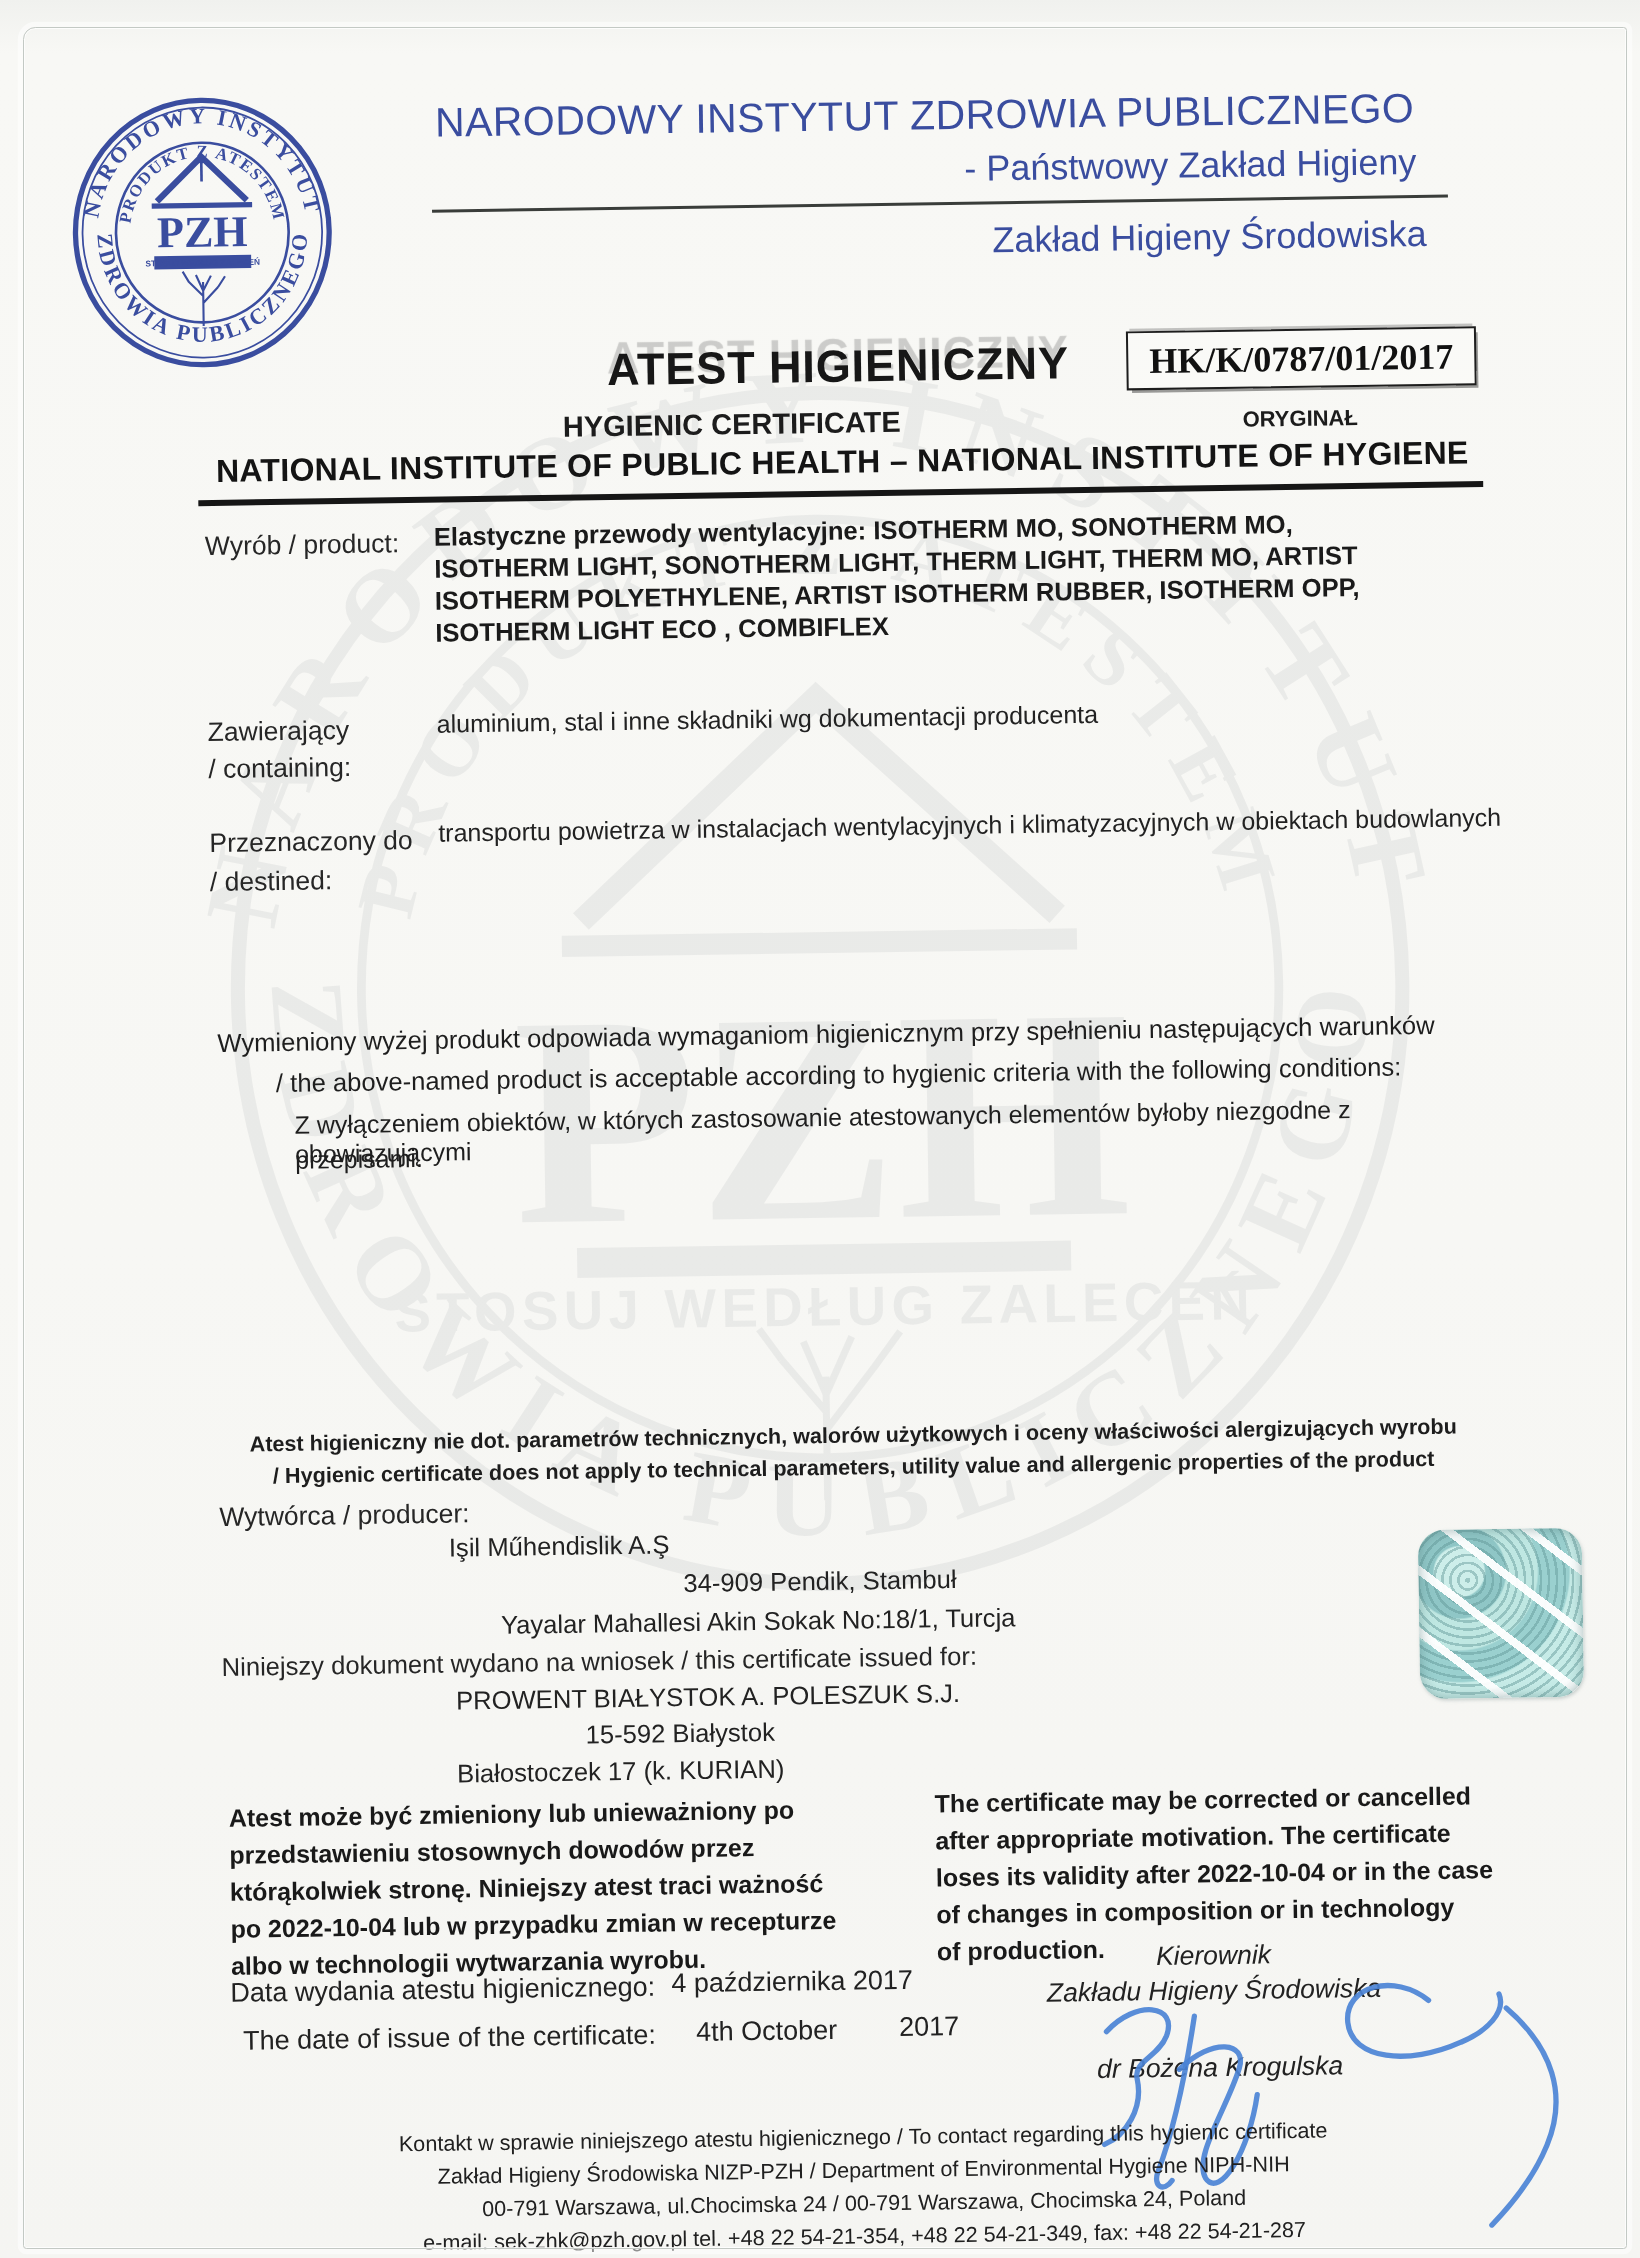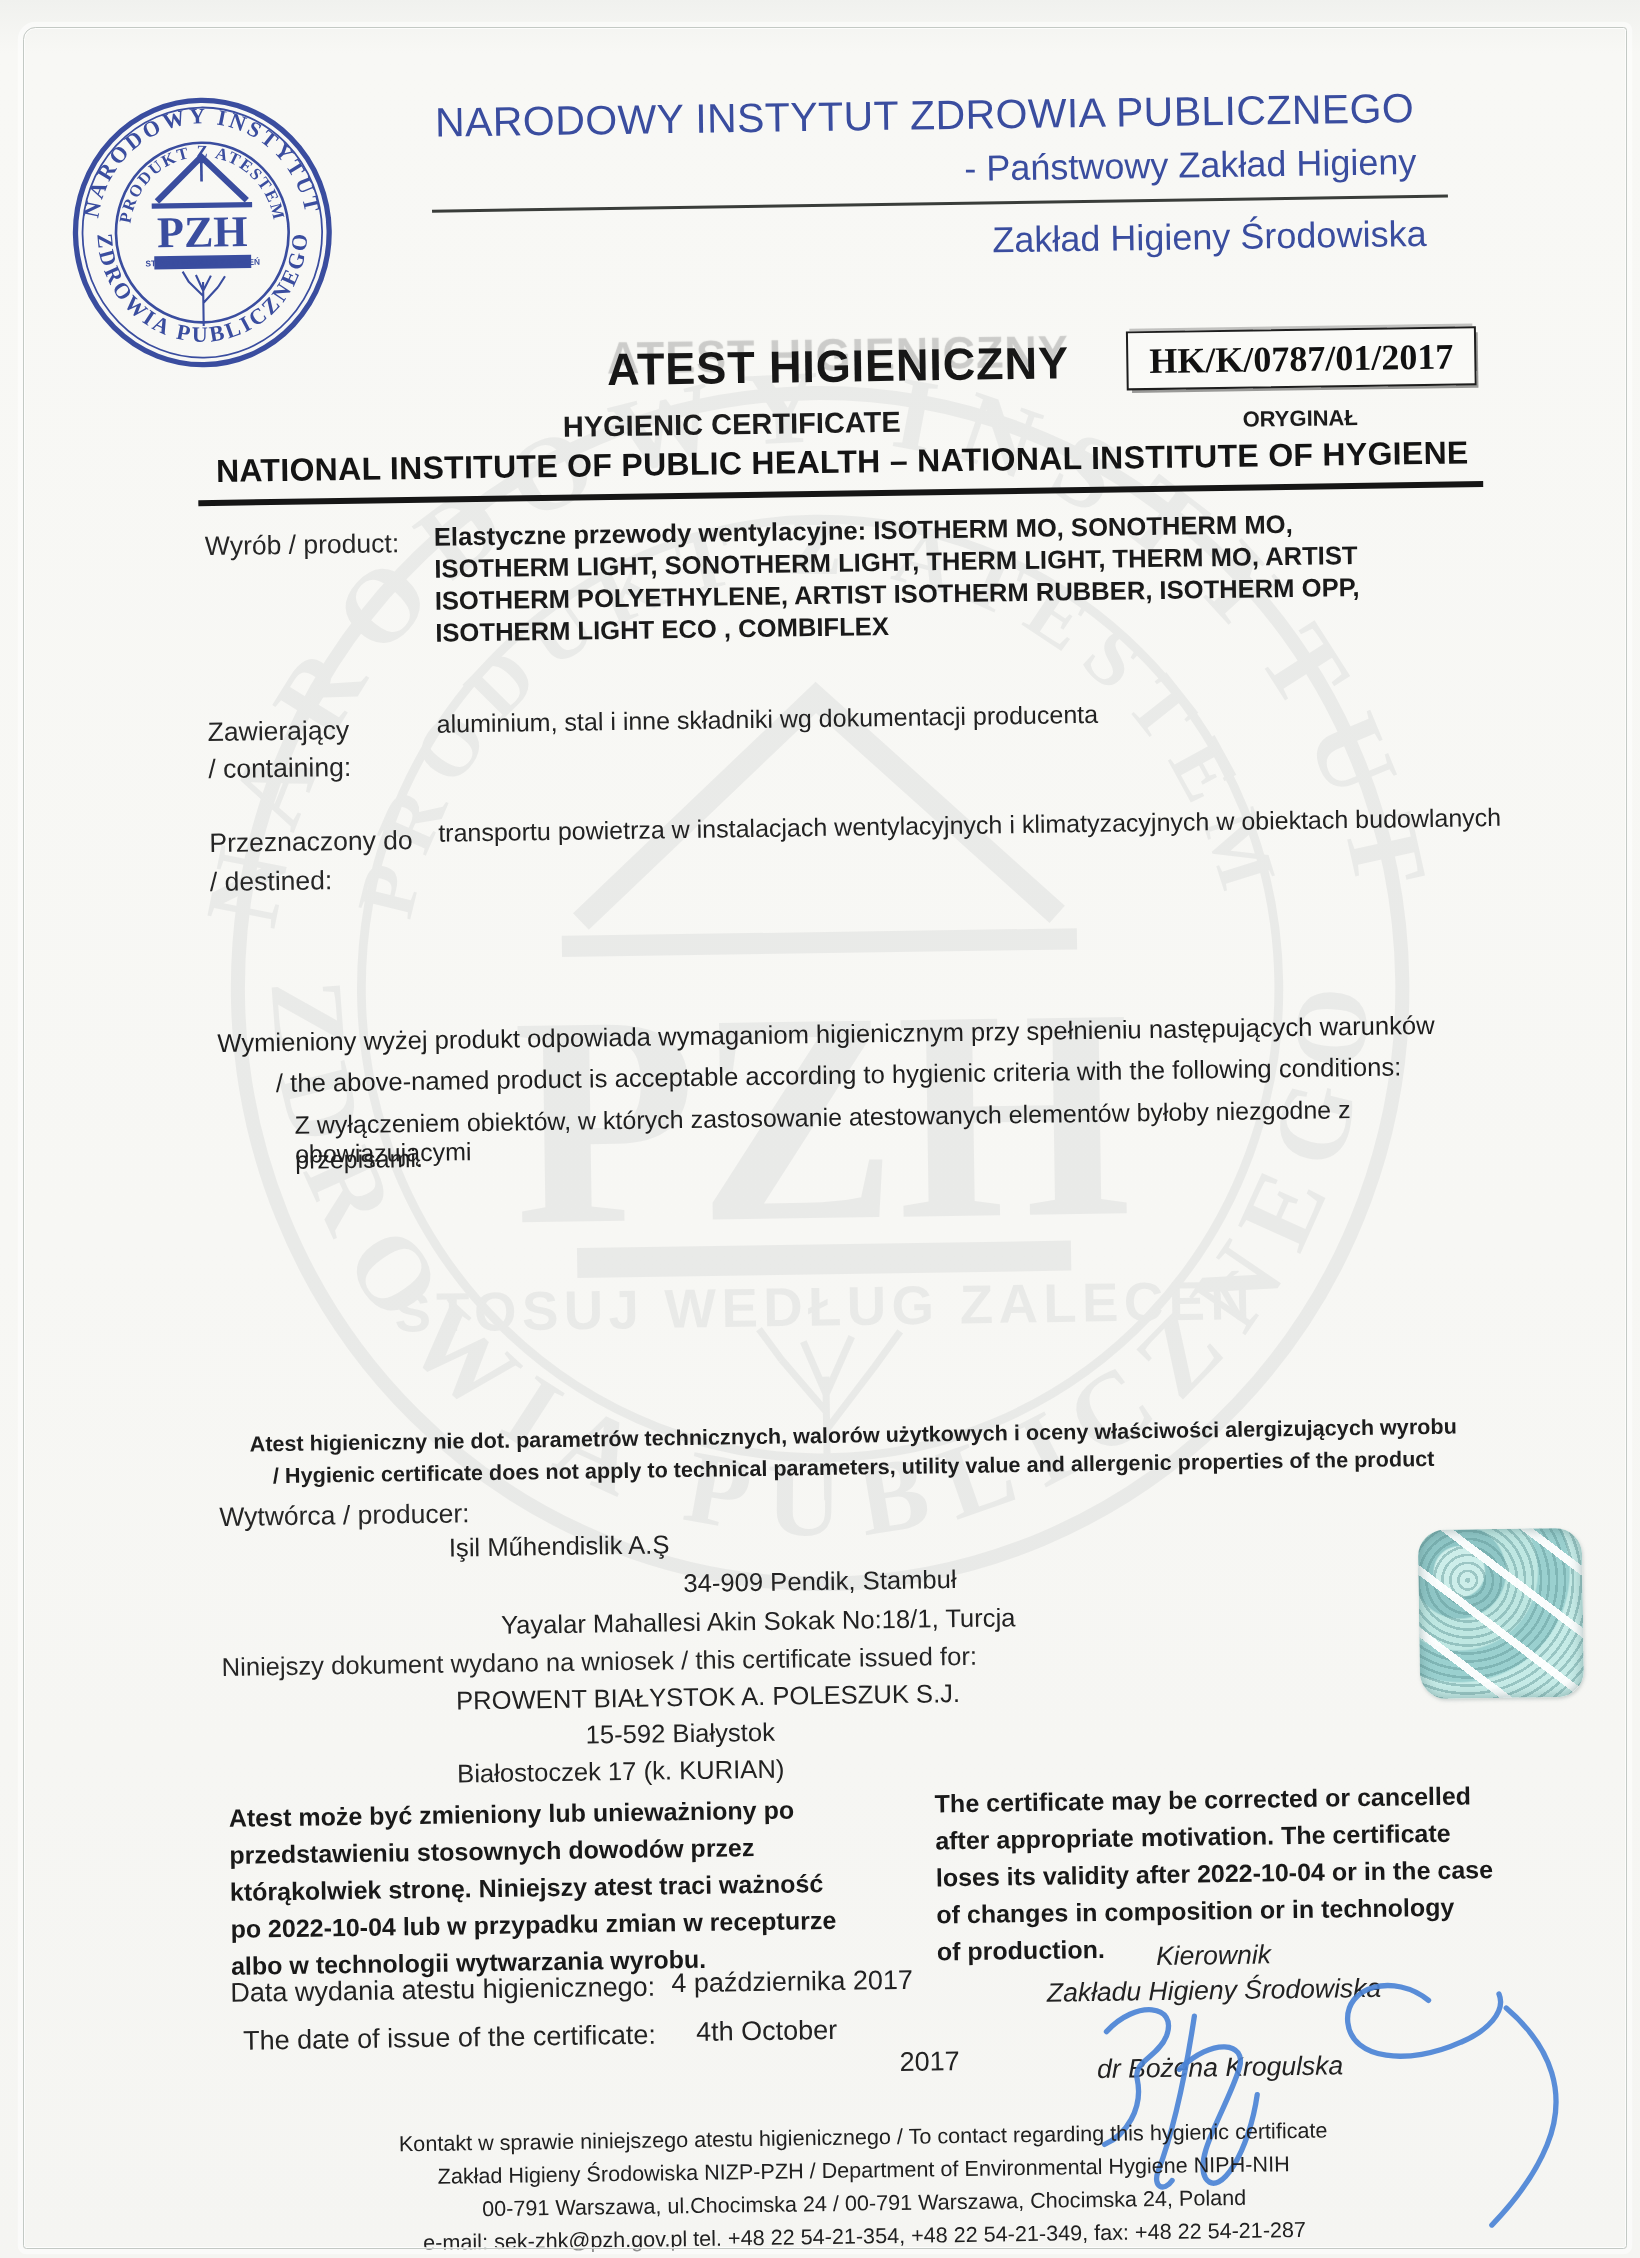--- a/index.html
+++ b/index.html
@@ -95,21 +95,21 @@
   .val-pl{position:absolute;left:217px;top:1791px;width:706px;
         font-size:25px;font-weight:bold;line-height:37px;color:#191919;}
   .val-en{position:absolute;left:923px;top:1787px;width:582px;
         font-size:25px;font-weight:bold;line-height:37px;color:#191919;}
 
   
   .date-lbl-pl{position:absolute;left:216px;top:1969px;font-size:27px;color:#222;}
   .date-val-pl{position:absolute;left:657px;top:1966px;font-size:27px;color:#222;}
   .date-lbl-en{position:absolute;left:228px;top:2017px;font-size:27px;color:#222;}
   .date-val-en1{position:absolute;left:681px;top:2015px;font-size:27px;color:#222;}
-  .date-val-en2{position:absolute;left:884px;top:2013px;font-size:27px;color:#222;margin-top:35px;}
+  .date-val-en2{position:absolute;left:884px;top:2013px;font-size:27px;color:#222;}
 
   
   .sig-role1{position:absolute;left:1023px;top:1946px;width:353px;text-align:center;
         font-size:26.5px;font-style:italic;color:#222;}
   .sig-role2{position:absolute;left:988px;top:1981px;width:423px;text-align:center;
         font-size:26.5px;font-style:italic;color:#222;}
   .sig-name{position:absolute;left:1015px;top:2058px;width:379px;text-align:center;
         font-size:26.5px;font-style:italic;color:#222;}
   .sig-svg{position:absolute;left:1015px;top:1967px;width:618px;height:282px;overflow:visible;}
   .sig-svg path{stroke:var(--sig);stroke-width:6;fill:none;stroke-linecap:round;opacity:.92;}

